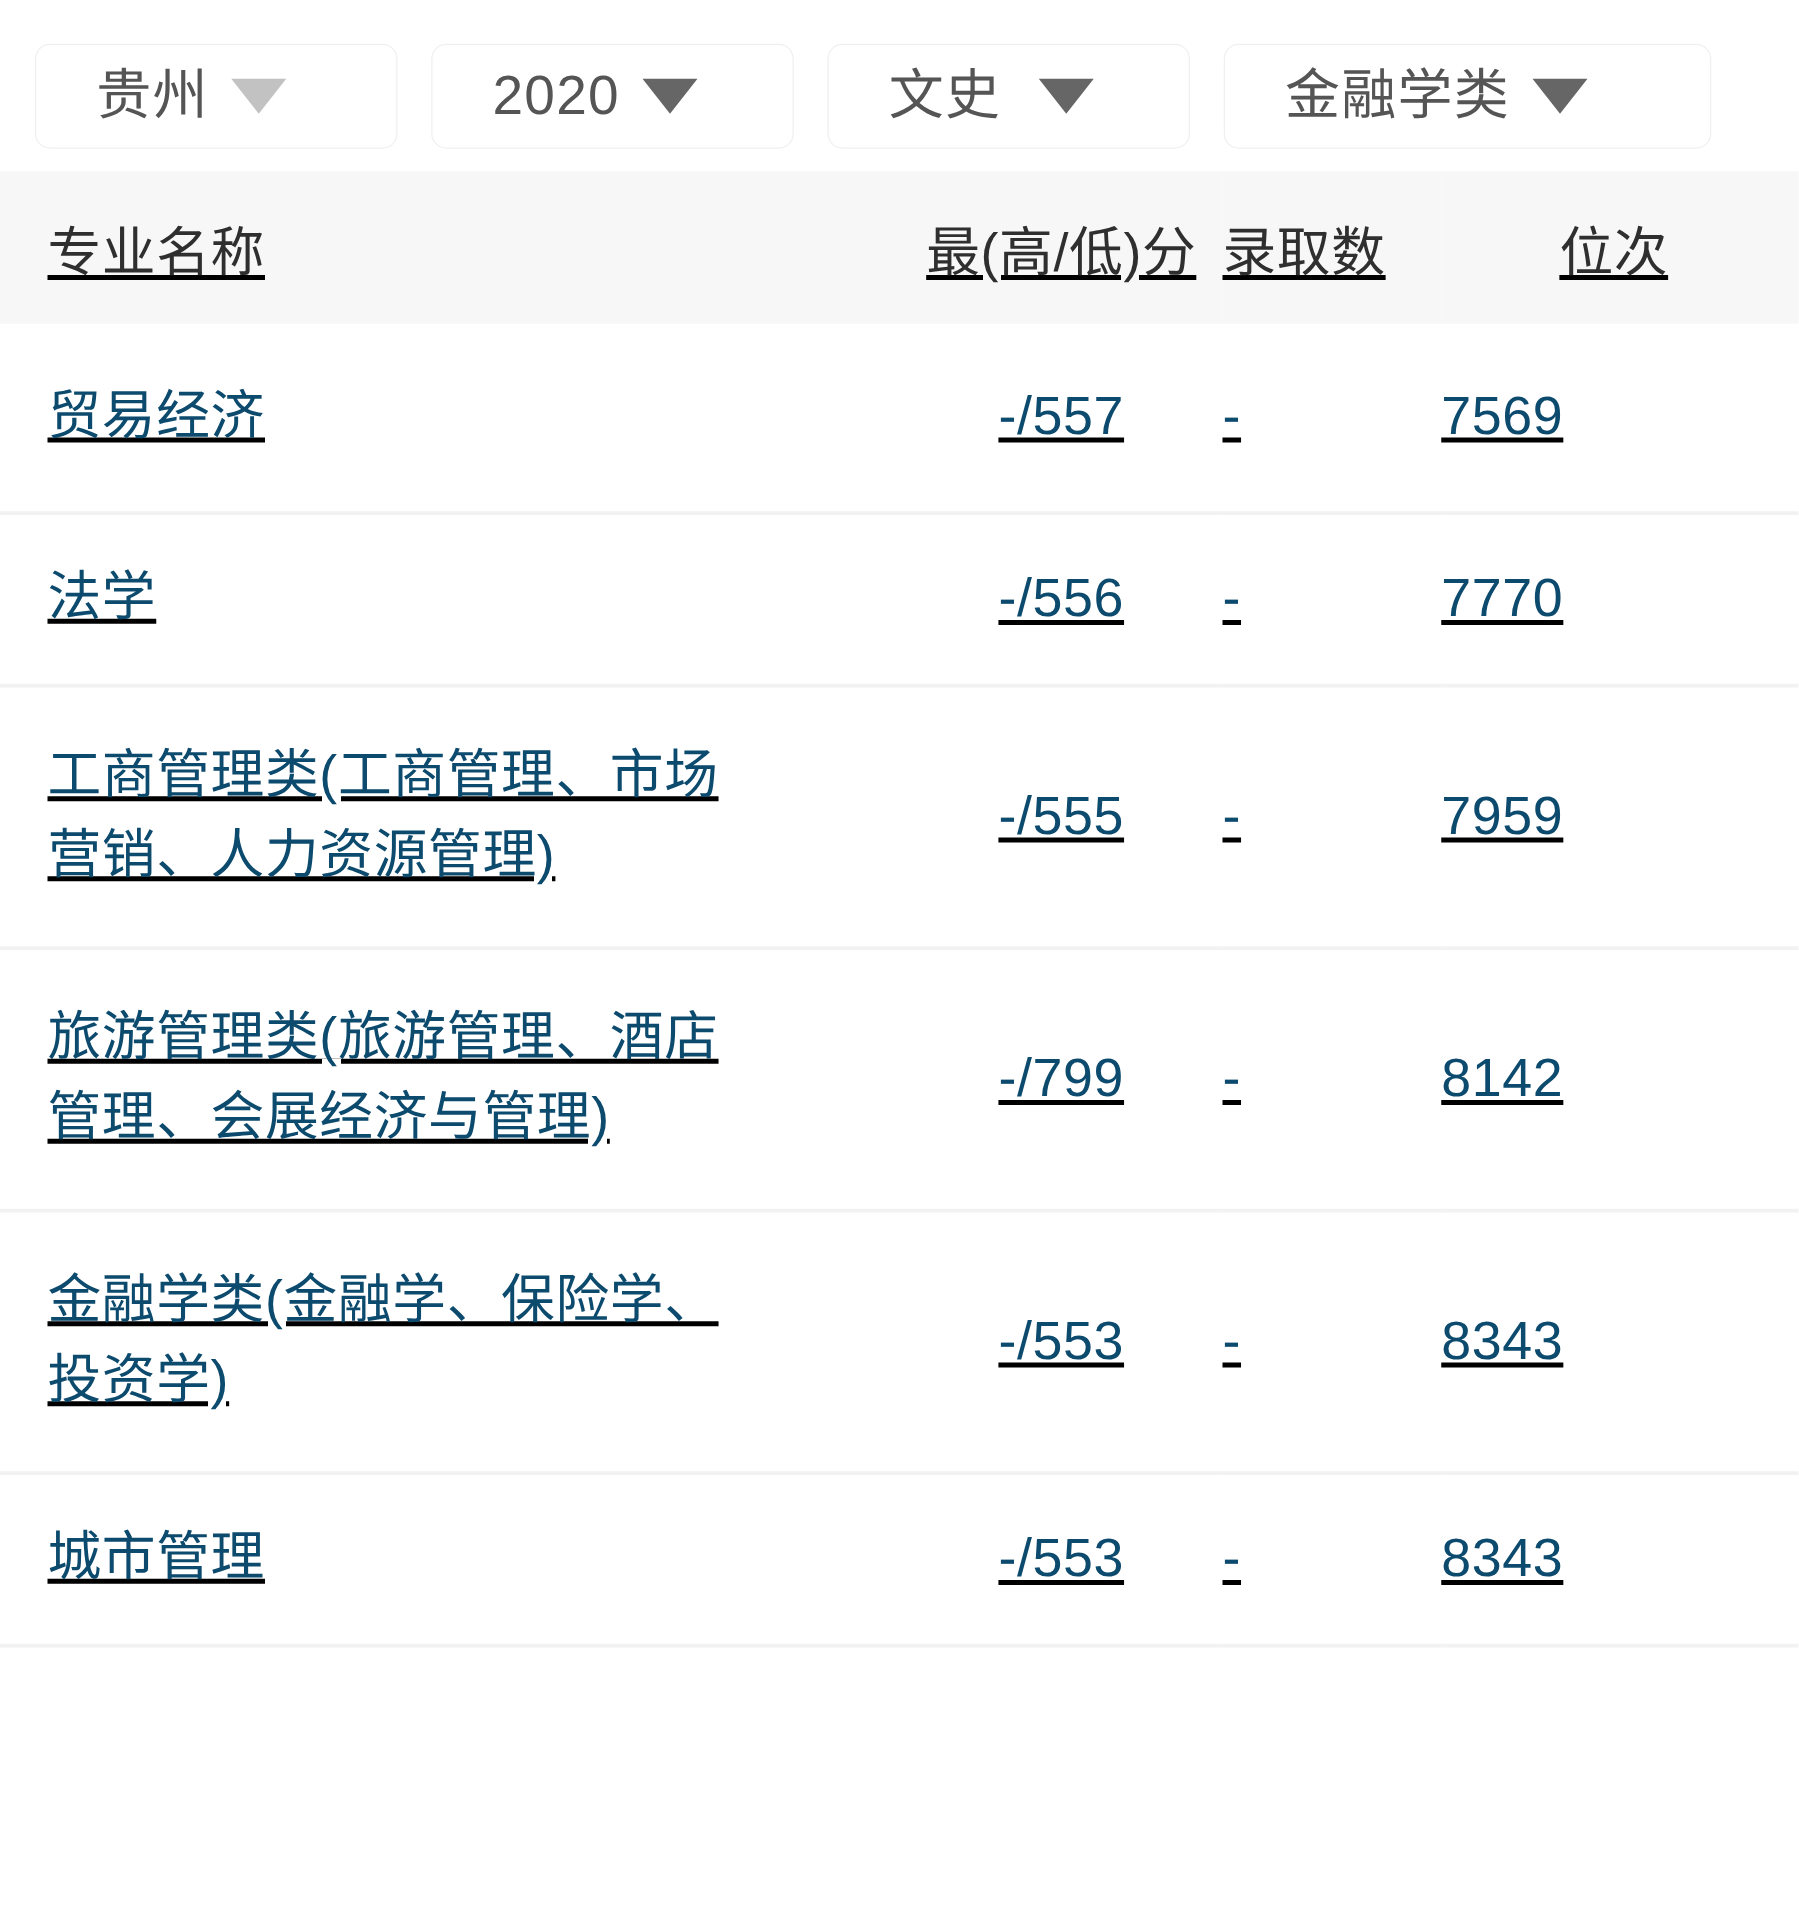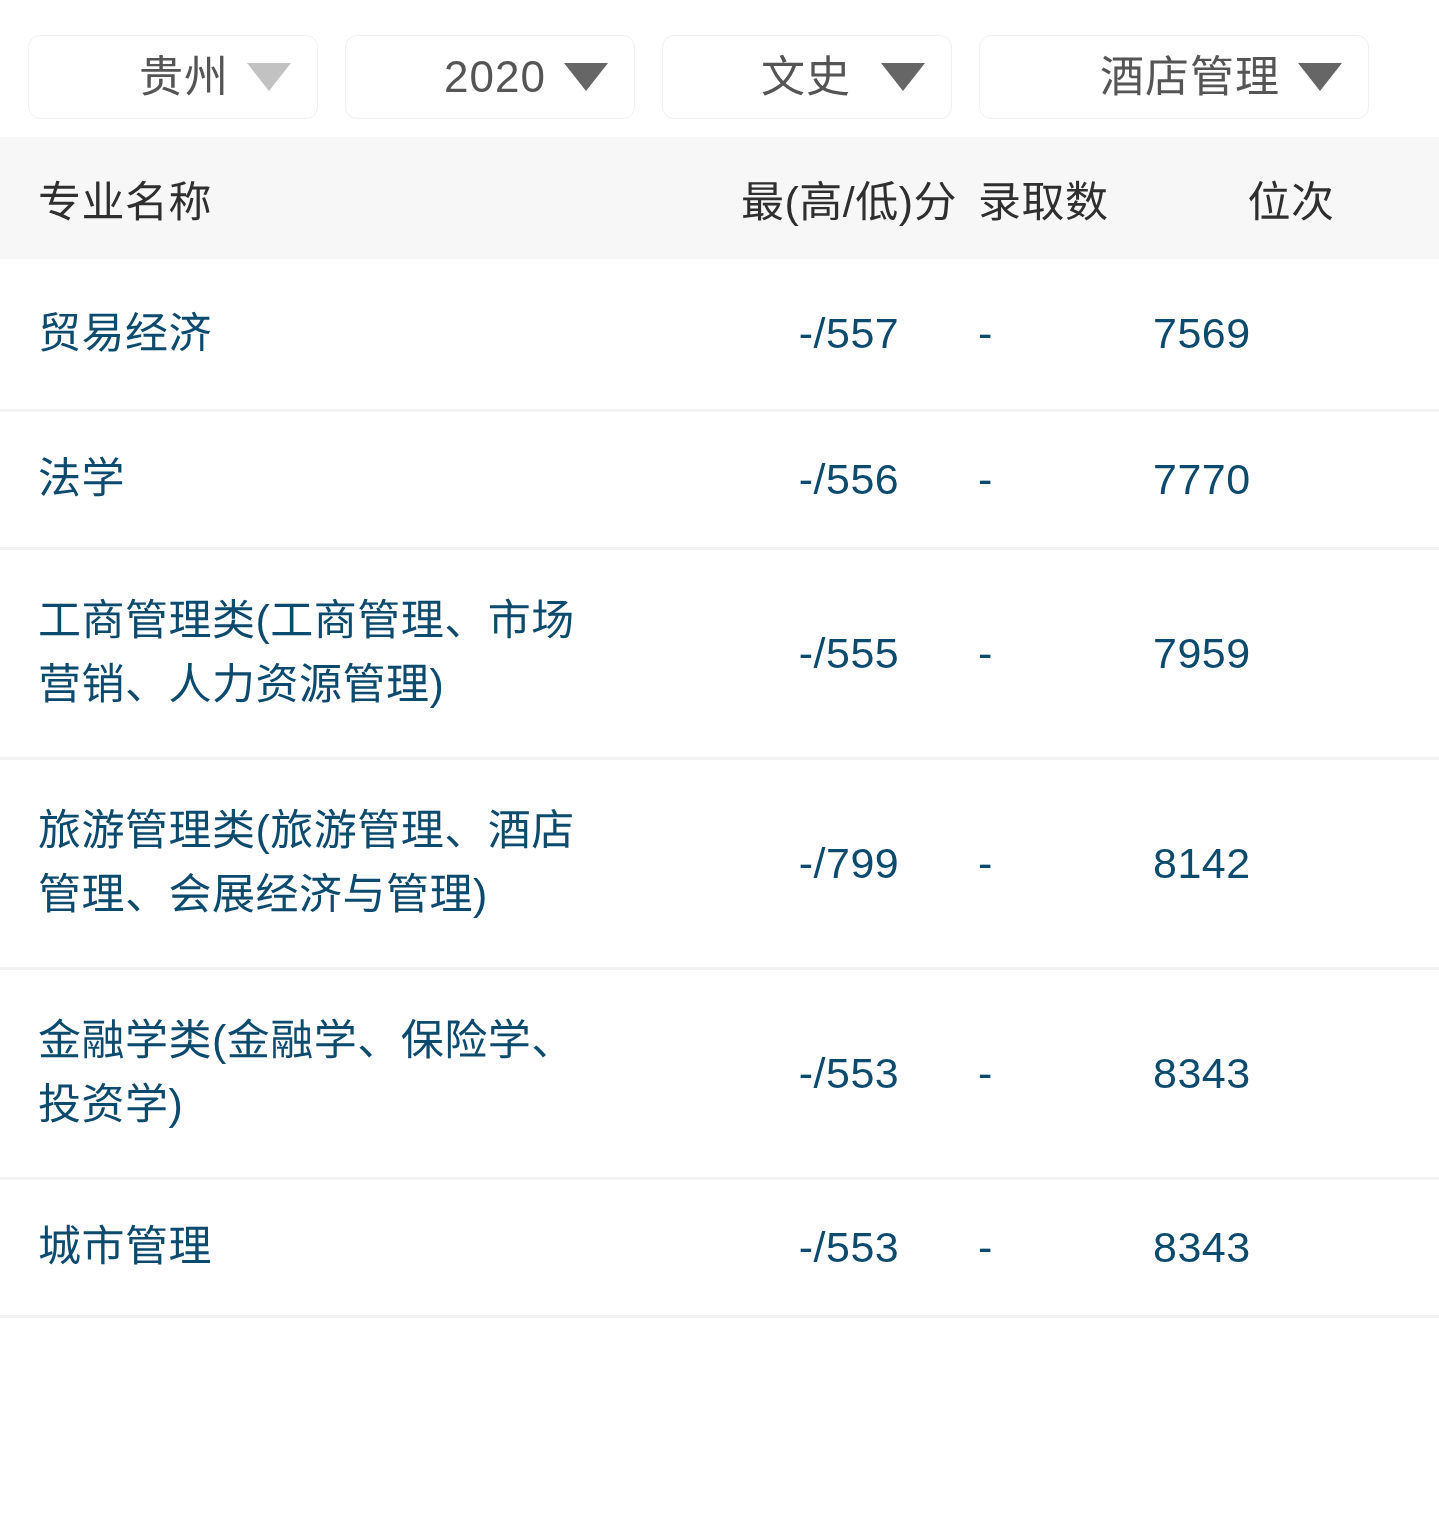--- a/index.html
+++ b/index.html
@@ -28,22 +28,22 @@
   }
   .filter-select {
     position: relative;
     box-sizing: border-box;
     height: 84px;
     border: 1.5px solid #f0f0f0;
     border-radius: 12px;
     background: #ffffff;
     display: flex;
     align-items: center;
-    justify-content: flex-end;
-    padding: 0 26px 0 16px;
+    justify-content: flex-start;
+    padding: 0 26px 0 48px;
     cursor: pointer;
     user-select: none;
   }
   .filter-select.w1 { width: 290px; }
   .filter-select.w2 { width: 290px; }
   .filter-select.w3 { width: 290px; gap: 12px; }
   .filter-select.w4 { width: 390px; }
 
   .filter-value {
     font-size: 44px;
@@ -62,21 +62,21 @@
     margin-left: 18px;
   }
   .caret.muted { border-top-color: #c2c2c2; }
 
   
   .table {
     width: 100%;
     border-collapse: collapse;
     table-layout: fixed;
   }
-  .table tr { vertical-align: middle; }
+  .table tr { vertical-align: middle; text-decoration: underline; }
 
   .thead-row {
     background: #f7f7f7;
   }
   .thead-row th {
     font-weight: normal;
     font-size: 43px;
     color: #2f2f2f;
     height: 122px;
     padding: 0;
@@ -133,21 +133,21 @@
   </div>
   <div class="filter-select w2">
     <span class="filter-value">2020</span>
     <span class="caret"></span>
   </div>
   <div class="filter-select w3">
     <span class="filter-value">文史</span>
     <span class="caret"></span>
   </div>
   <div class="filter-select w4">
-    <span class="filter-value">酒店管理</span>
+    <span class="filter-value">金融学类</span>
     <span class="caret"></span>
   </div>
 </div>
 
 <table class="table">
   <thead>
     <tr class="thead-row">
       <th class="col-name">专业名称</th>
       <th class="col-score">最(高/低)分</th>
       <th class="col-count">录取数</th>

